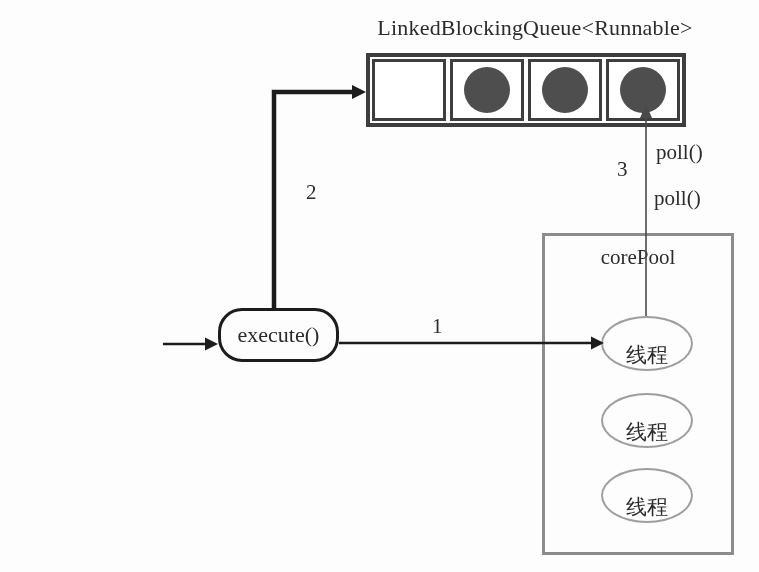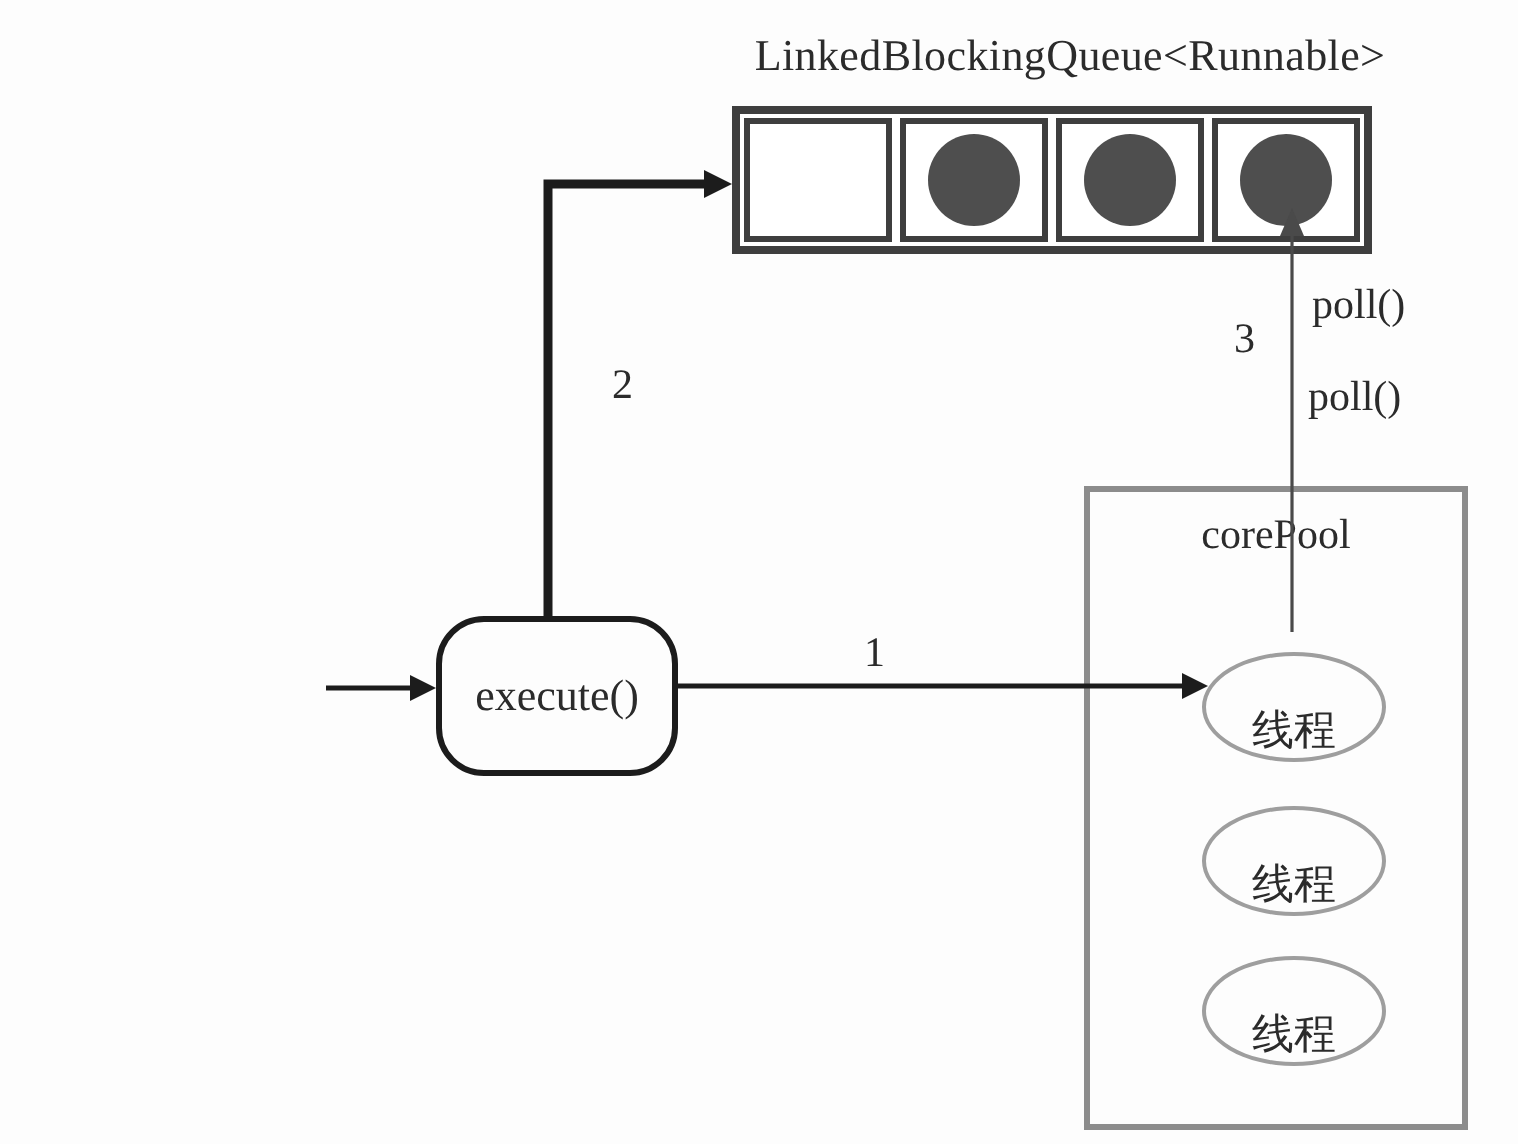--- a/index.html
+++ b/index.html
@@ -37,21 +37,21 @@
   .queue-cell{
     flex:1;box-sizing:border-box;border:3px solid var(--queue-border);
     background:#fff;display:flex;align-items:center;justify-content:center;
   }
   .task-circle{
     width:46px;height:46px;border-radius:50%;
     background:var(--task-fill);
   }
   
   .pool-box{
-    left:542px;top:243px;width:192px;height:322px;
+    left:542px;top:233px;width:192px;height:322px;
     box-sizing:border-box;border:3px solid var(--pool-border);
     background:transparent;
   }
   .pool-label{
     display:block;text-align:center;margin-top:9px;
     font-size:21px;
   }
   .thread-ellipse{
     position:absolute;left:56px;width:92px;height:55px;
     box-sizing:border-box;border:2px solid var(--thread-border);
@@ -63,21 +63,21 @@
   .thread-ellipse:nth-of-type(2){top:157px;}
   .thread-ellipse:nth-of-type(3){top:232px;}
   
   .main-ellipse{
     left:28px;top:312px;width:136px;height:63px;
     box-sizing:border-box;border:3px solid #222;border-radius:50%;
     display:flex;align-items:center;justify-content:center;
     font-size:22px;background:var(--bg);
   }
   .execute-box{
-    left:218px;top:308px;width:121px;height:80px;
+    left:218px;top:308px;width:121px;height:54px;
     box-sizing:border-box;border:3px solid var(--line);border-radius:24px;
     display:flex;align-items:center;justify-content:center;
     font-size:22px;background:var(--bg);
   }
   
   .edge-label{font-size:21px;}
   .lbl-1{left:432px;top:314px;}
   .lbl-2{left:306px;top:180px;}
   .lbl-3{left:617px;top:157px;}
   .lbl-poll{left:656px;top:140px;}

